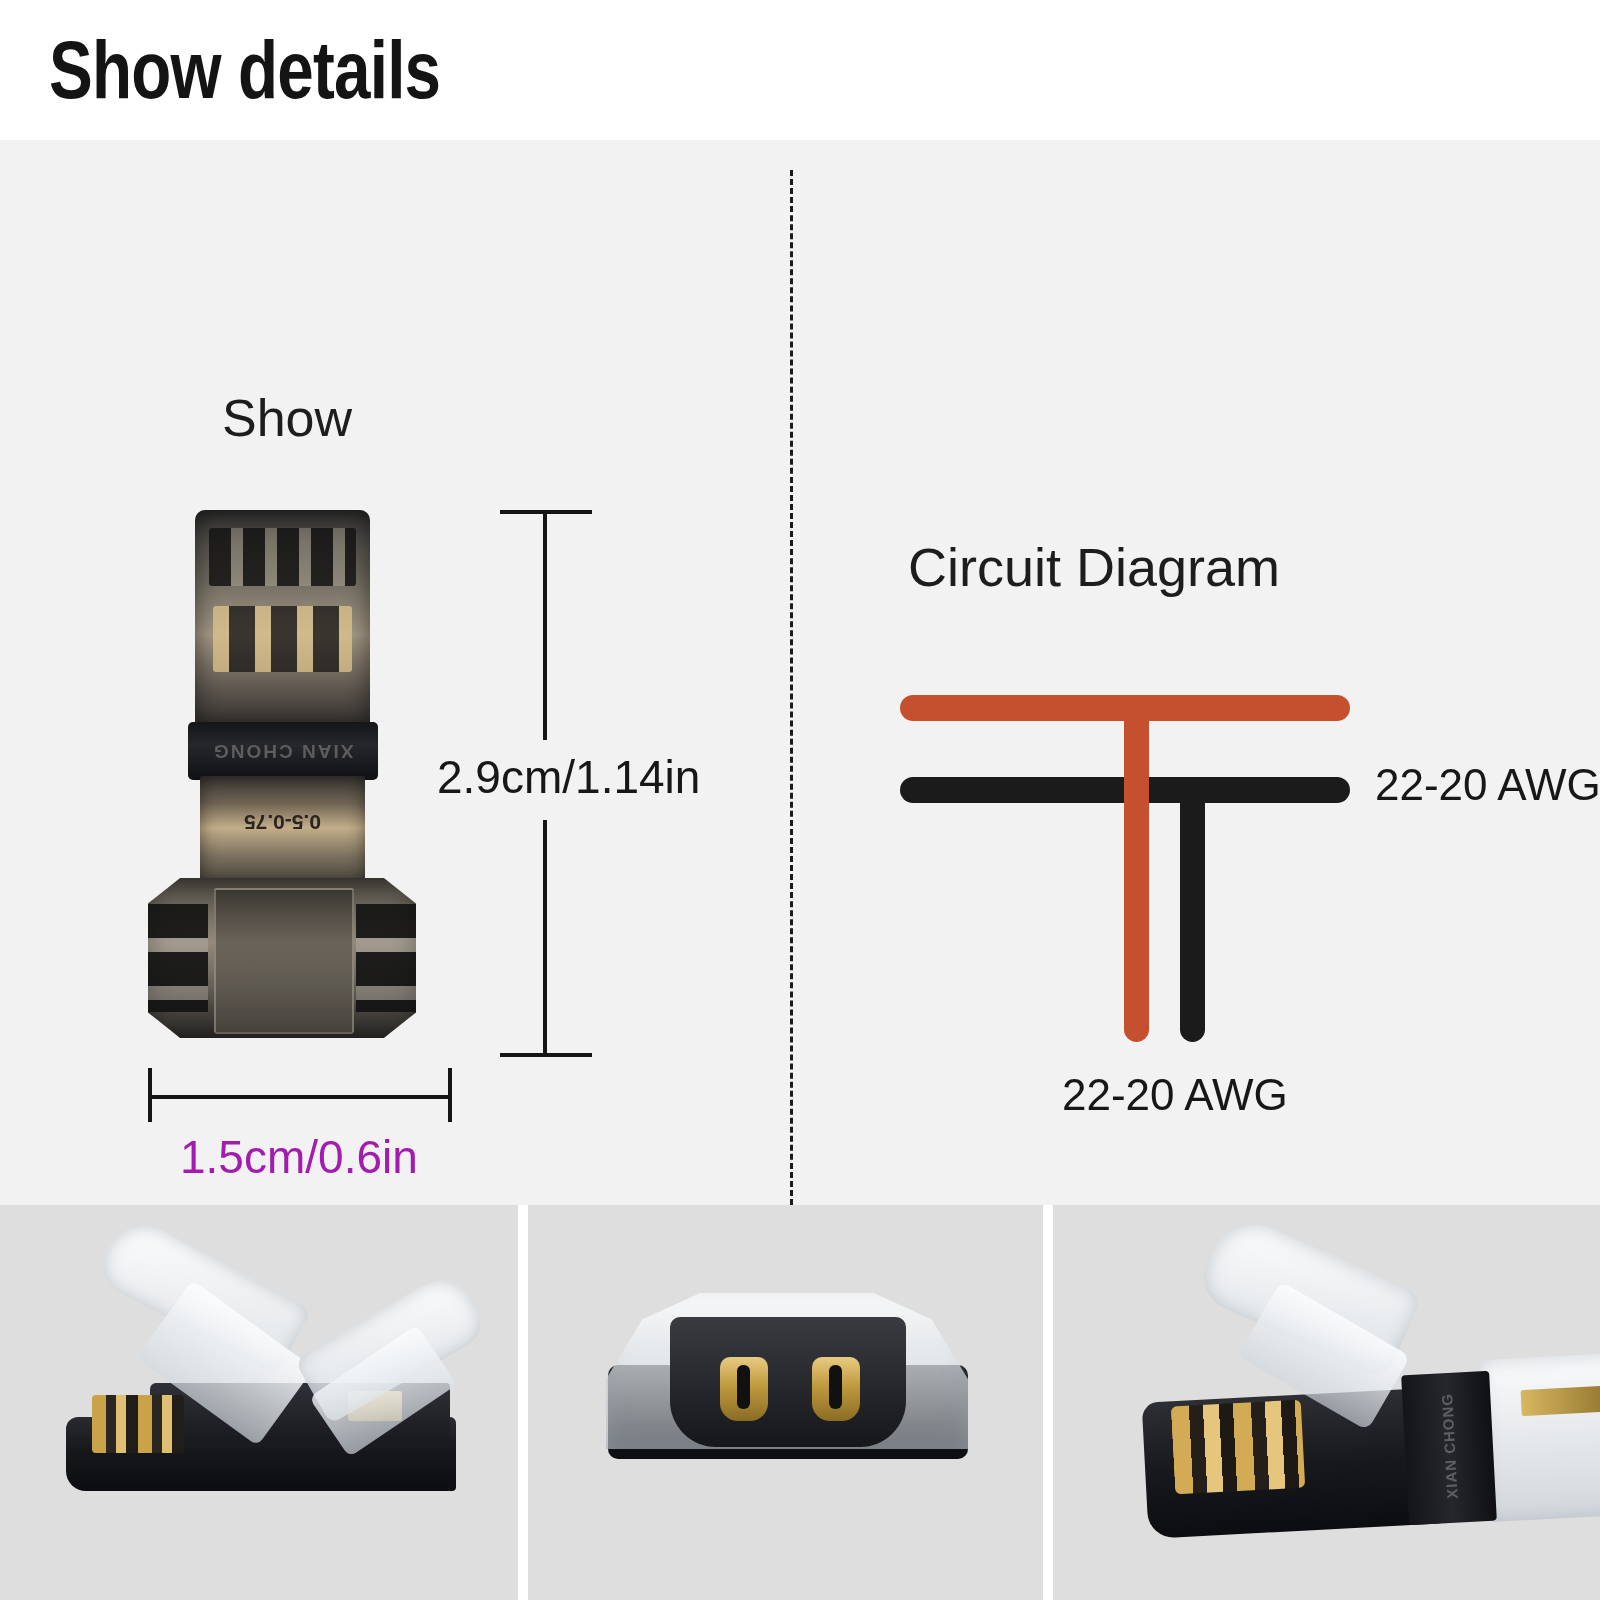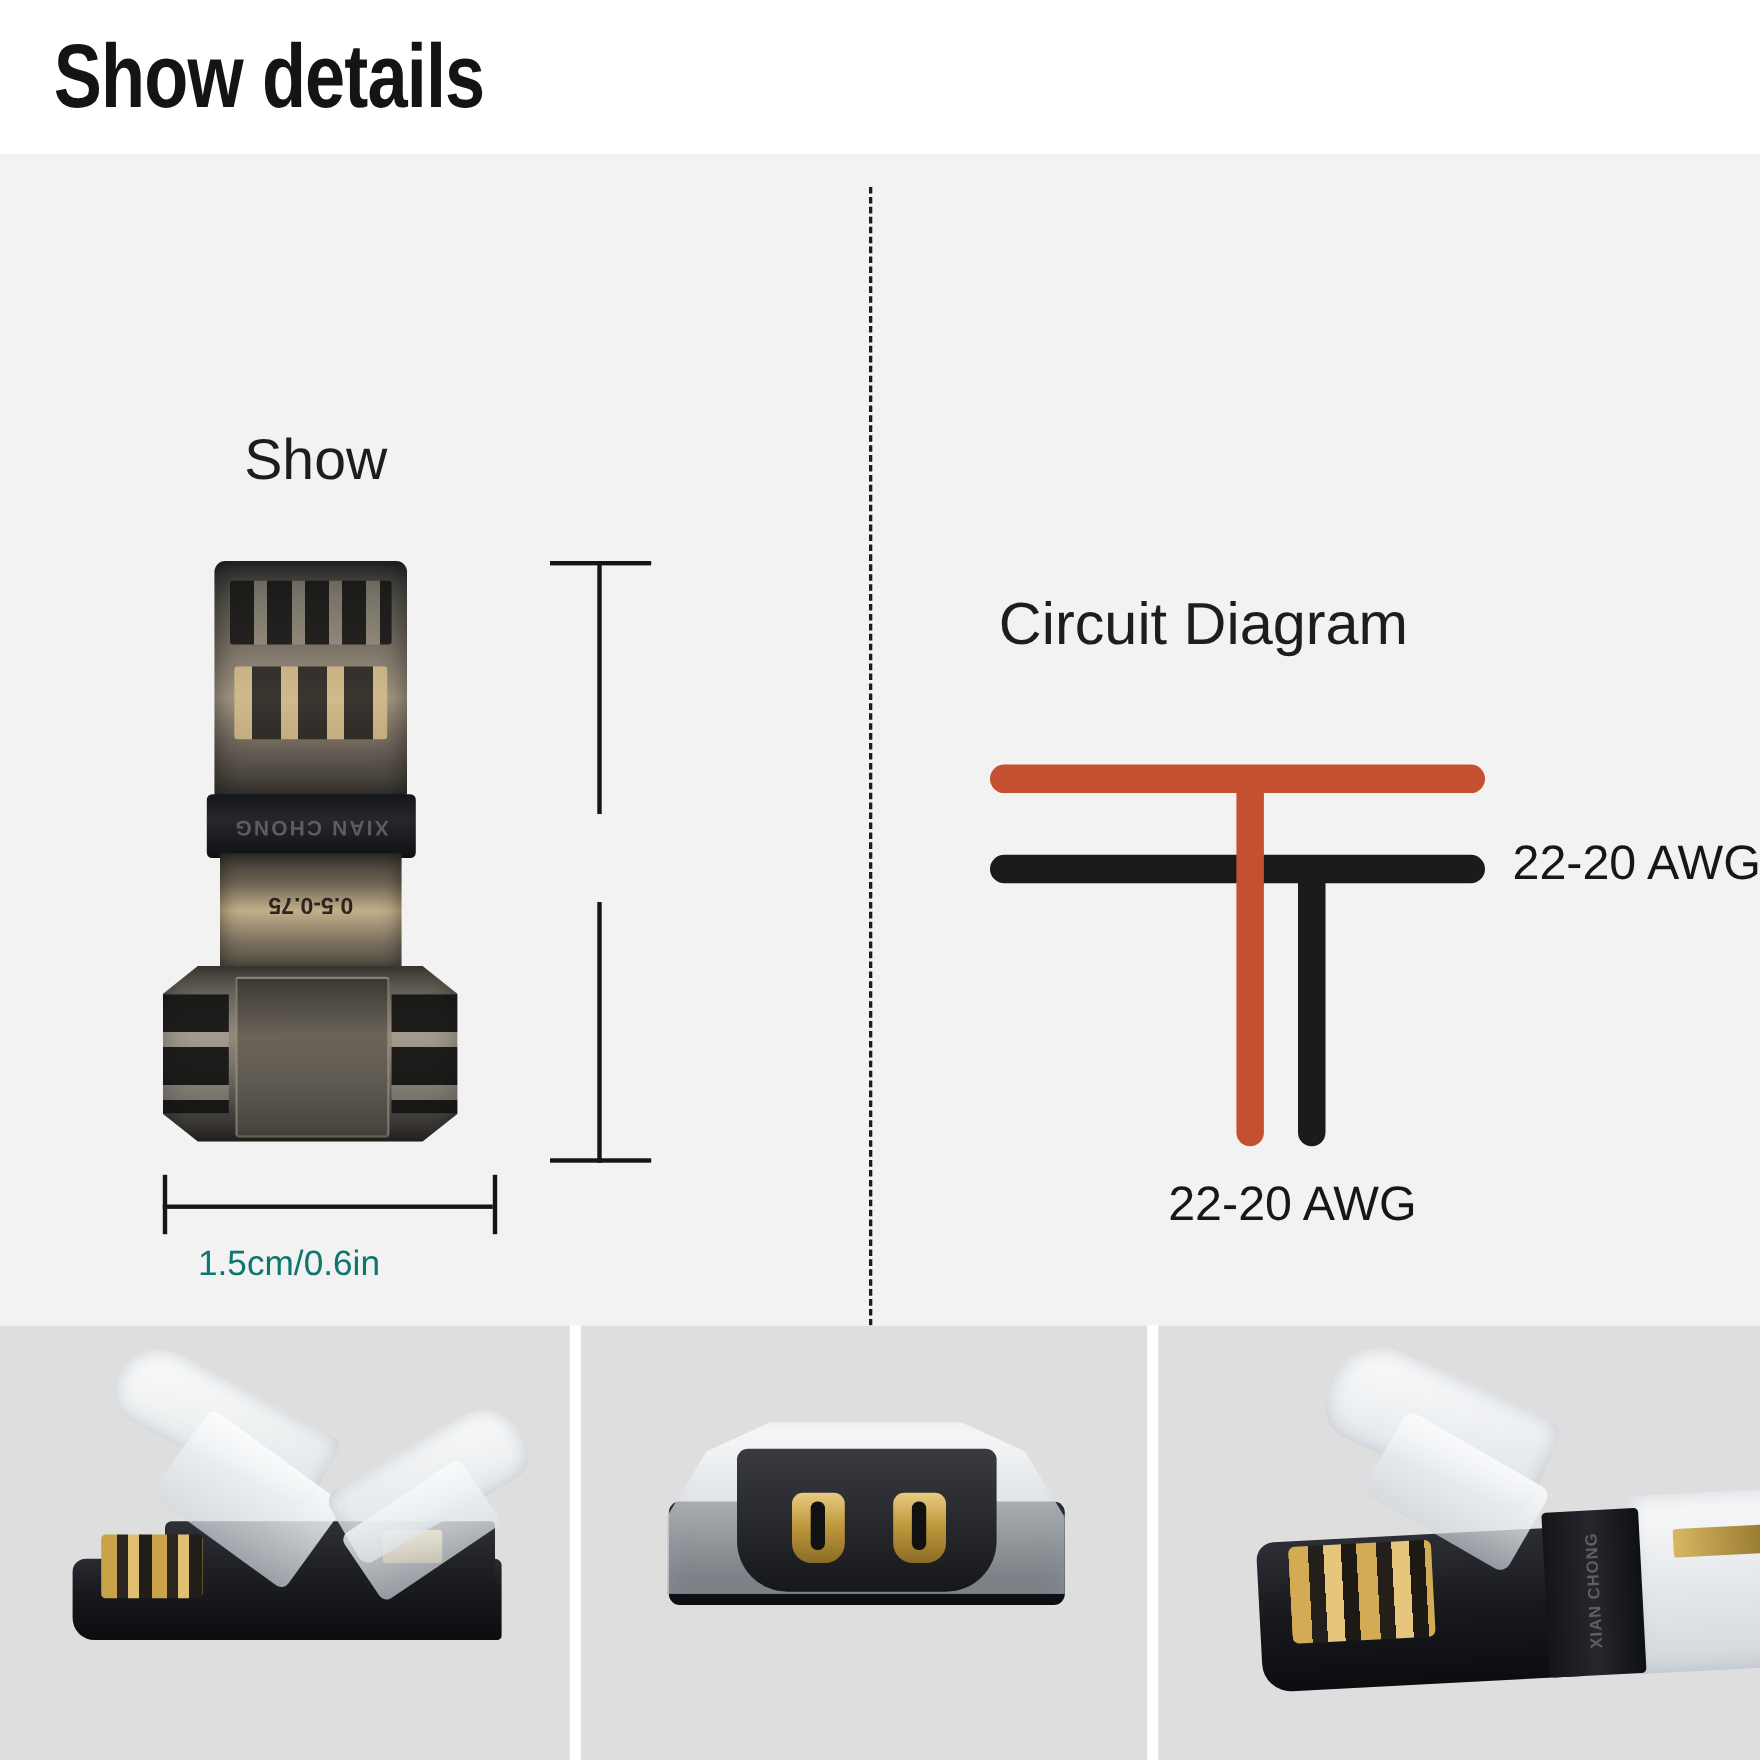--- a/index.html
+++ b/index.html
@@ -122,21 +122,21 @@
     position:absolute;left:437px;top:610px;
     font-size:46px;color:#171717;white-space:nowrap;
   }
 
   
   .dim-h-line{position:absolute;left:148px;top:955px;width:300px;height:0;border-top:4px solid #151515;}
   .dim-h-capL{position:absolute;left:148px;top:928px;width:0;height:54px;border-left:4px solid #151515;}
   .dim-h-capR{position:absolute;left:448px;top:928px;width:0;height:54px;border-left:4px solid #151515;}
   .dim-h-text{
     position:absolute;left:180px;top:990px;
-    font-size:32px;color:#0f766e;white-space:nowrap;
+    font-size:46px;color:#a21caf;white-space:nowrap;
   }
 
   
   .circuit-title{
     position:absolute;left:908px;top:396px;
     font-size:54px;color:#1d1d1d;white-space:nowrap;
   }
   .wire{position:absolute;border-radius:14px;}
   .wire-red-h{left:900px;top:555px;width:450px;height:26px;}
   .wire-black-h{left:900px;top:637px;width:450px;height:26px;}
@@ -306,20 +306,21 @@
       <div class="conn-mid">
         <span>0.5-0.75</span>
       </div>
       <div class="conn-bot">
         <div class="conn-bot-core"></div>
       </div>
     </div>
 
     <div class="dim-v-top-cap"></div>
     <div class="dim-v-line-a"></div>
+    <div class="dim-v-text">2.9cm/1.14in</div>
     <div class="dim-v-line-b"></div>
     <div class="dim-v-bot-cap"></div>
 
     <div class="dim-h-capL"></div>
     <div class="dim-h-line"></div>
     <div class="dim-h-capR"></div>
     <div class="dim-h-text">1.5cm/0.6in</div>
 
     <div class="circuit-title">Circuit Diagram</div>
 

